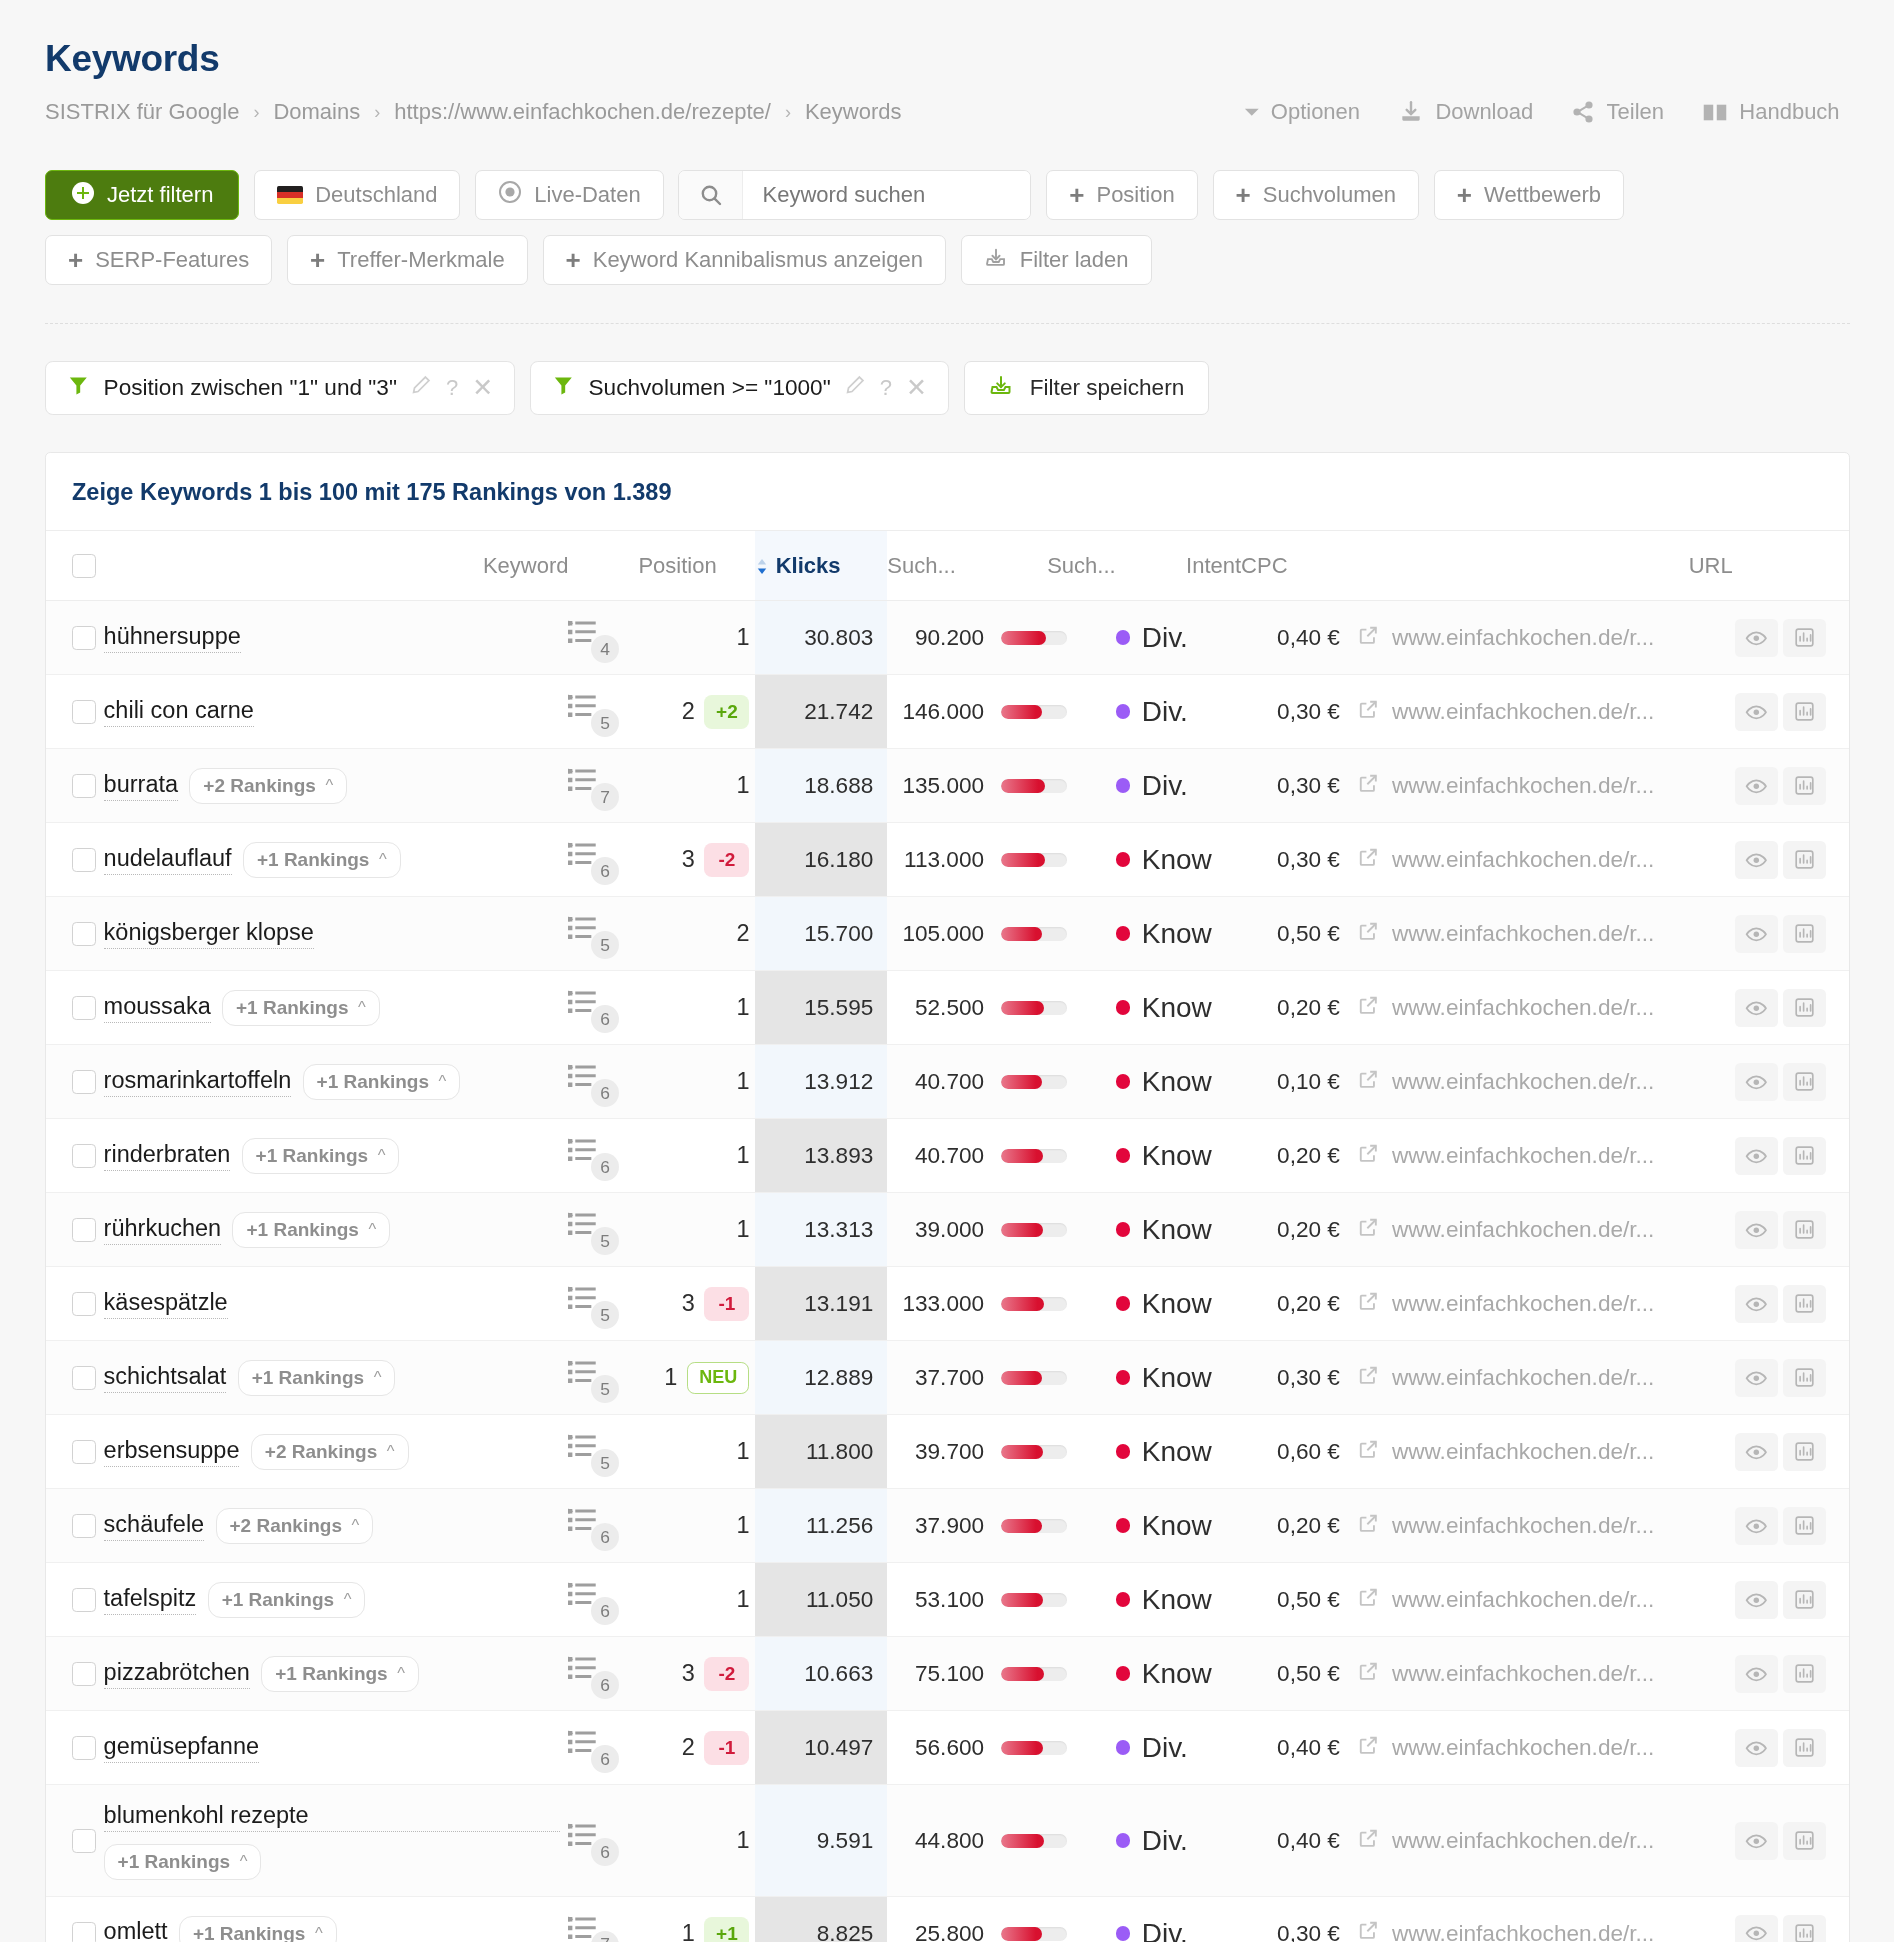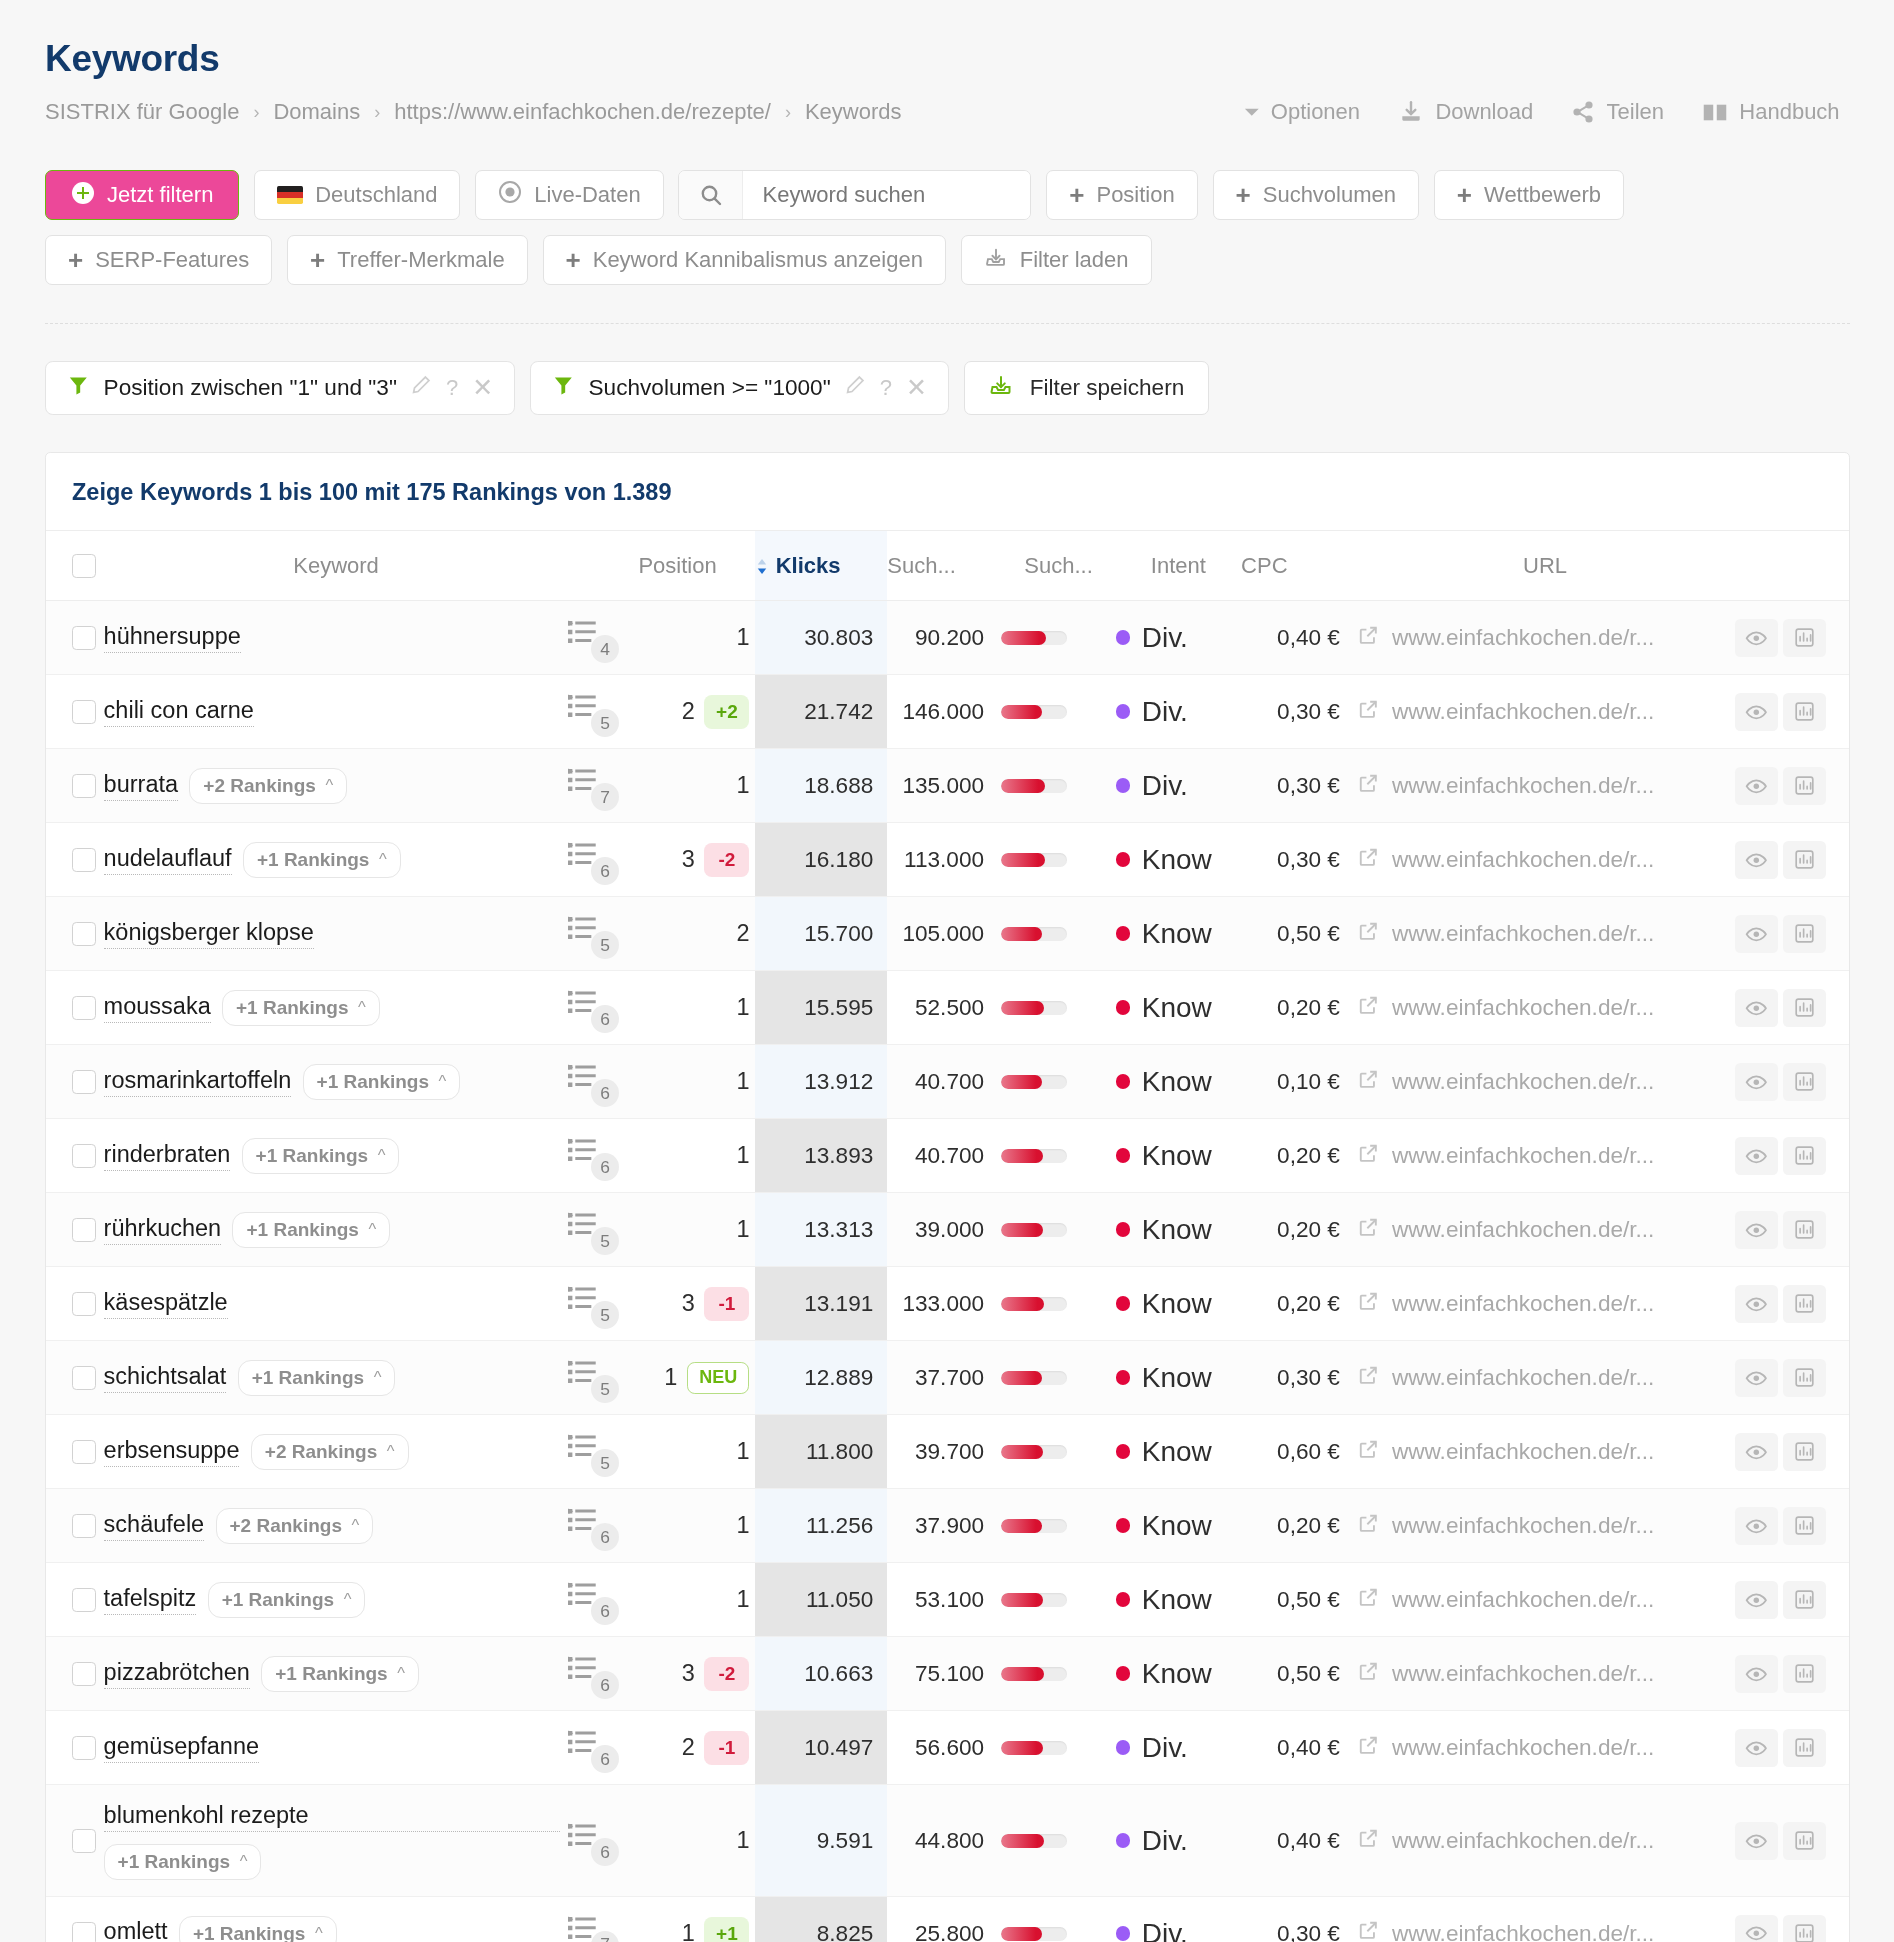--- a/index.html
+++ b/index.html
@@ -28,21 +28,21 @@
   
   .toolbar { margin-top: 45px; display: flex; flex-wrap: wrap; gap: 14.8px; }
   .btn {
     display: inline-flex; align-items: center; gap: 12px;
     height: 50px; padding: 0 22px;
     border: 0.9px solid #e2e2e2; border-radius: 7px;
     background: #fff; font-size: 22px; color: #8d8d8d;
     white-space: nowrap; cursor: pointer;
   }
   .btn.primary {
-    background: #ec4899; border-color: #6cb70e; color: #fff;
+    background: #4d7c0f; border-color: #6cb70e; color: #fff;
     font-weight: normal; padding: 0 25px;
   }
   .btn .plus { font-size: 26px; color: #7d7d7d; line-height: 1; font-weight: bold; }
   .btn.primary .plus { color: #fff; }
   .flag { width: 26px; height: 18px; border-radius: 1.7px; overflow: hidden; display: block; }
   .flag i { display: block; height: 6px; }
   .searchbox {
     display: inline-flex; align-items: stretch;
     height: 50px; border: 0.9px solid #e2e2e2; border-radius: 7px;
     background: #fff; overflow: hidden;
@@ -81,21 +81,21 @@
     background: #fff; border: 0.9px solid #e8e8e8; border-radius: 5.2px;
     overflow: hidden;
   }
   .card-title {
     font-size: 23.5px; font-weight: bold; color: #123a6b;
     padding: 26px 26px 24px 26px; border-bottom: 0.9px solid #ededed;
   }
   table { width: 100%; border-collapse: collapse; table-layout: fixed; }
   thead th {
     font-size: 22px; font-weight: normal; color: #8d8d8d;
-    text-align: center; padding: 22.6px 0 21px 0; border-bottom: 0.9px solid #ededed;
+    text-align: right; padding: 22.6px 0 21px 0; border-bottom: 0.9px solid #ededed;
     vertical-align: middle;
   }
   th.c-klicks { color: #123a6b; font-weight: bold; background: #f4f8fd; }
   td.c-klicks { background: #e5e5e5; }
   tbody tr { border-bottom: 0.9px solid #f0f0f0; }
   tbody tr:nth-child(odd) { background: #fcfcfc; }
   tbody tr:nth-child(odd) td.c-klicks { background: #f2f7fc; }
   tbody td { padding: 16.5px 0; font-size: 22.6px; color: #2e2e2e; vertical-align: middle; }
 
   

